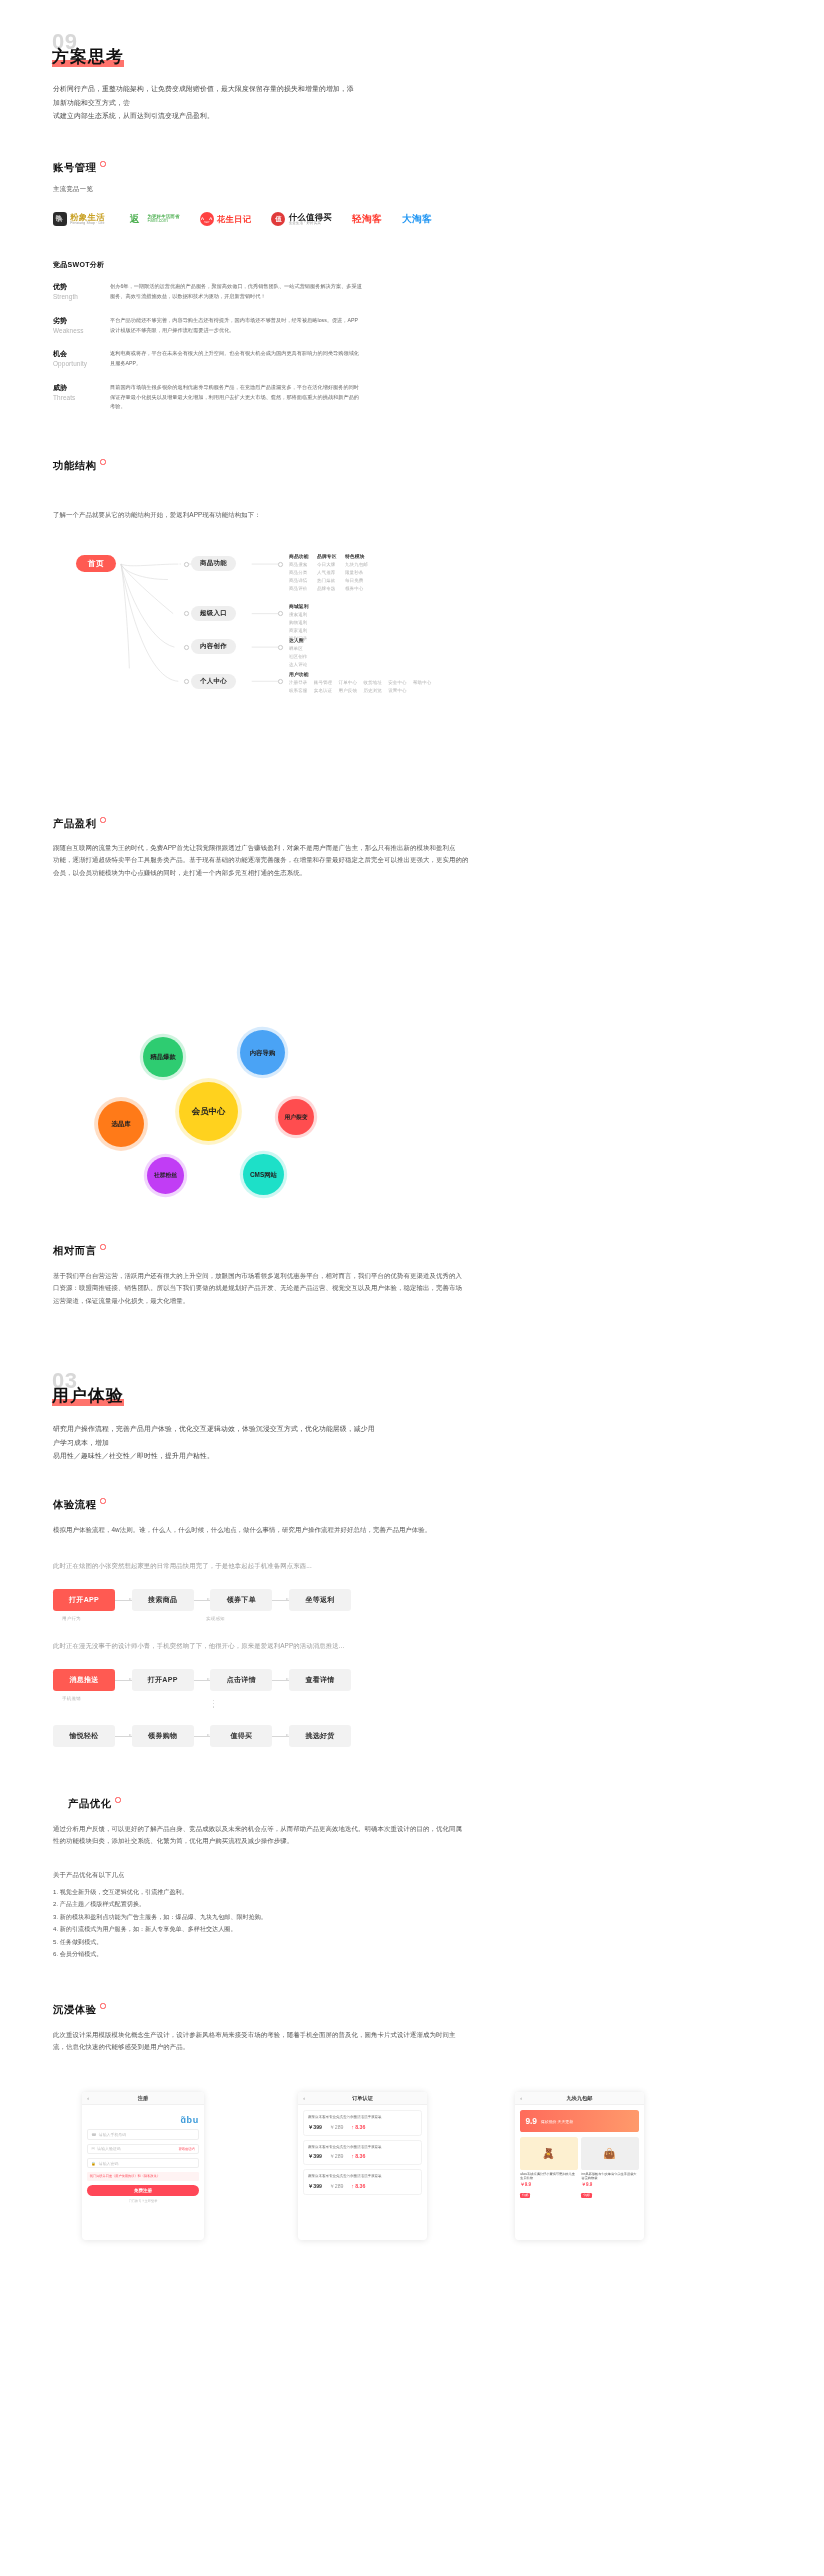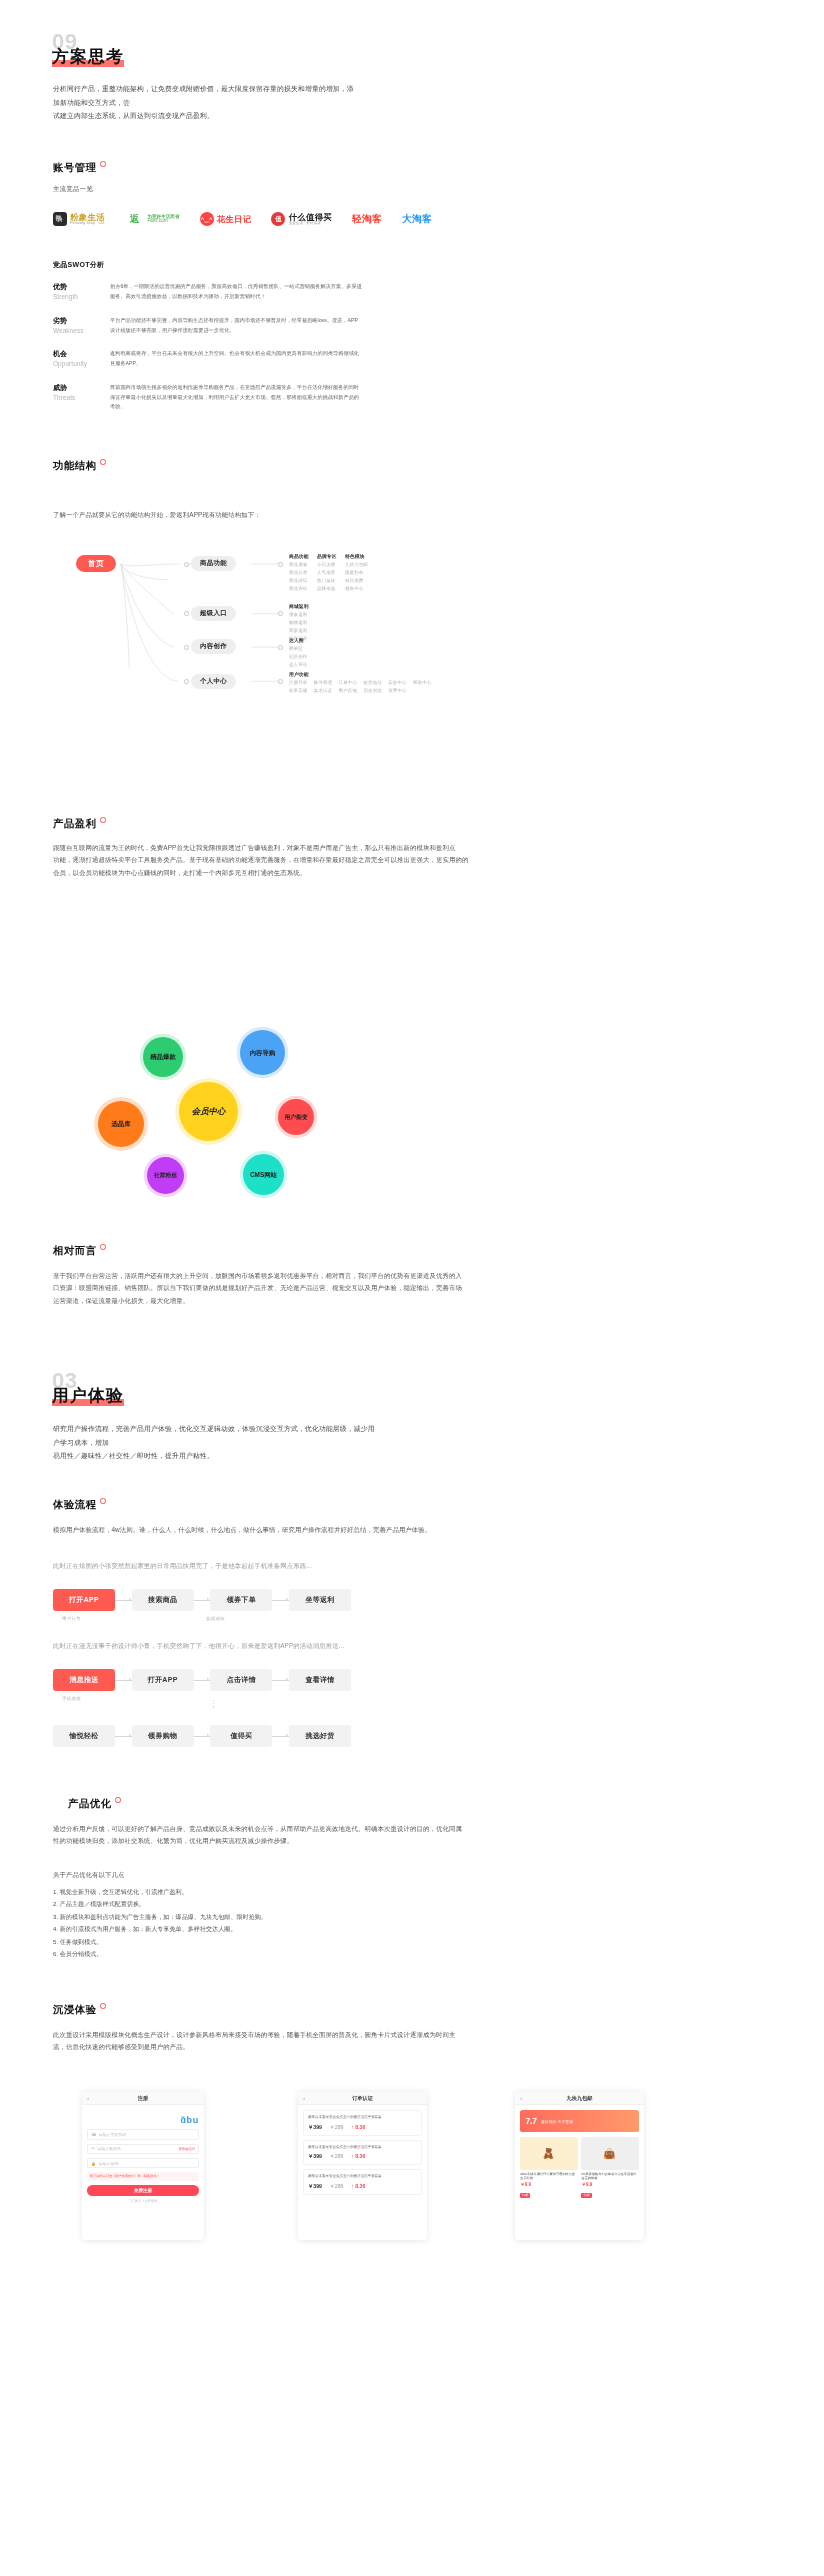--- a/index.html
+++ b/index.html
@@ -371,21 +371,21 @@
     <div>会员，以会员功能模块为中心点赚钱的同时，走打通一个内部多元互相打通的生态系统。</div>
   </div>
 
   <div style="position:absolute; left:0; top:0;">
     <div class="bubble" style="left:143px; top:1037px; width:40px; height:40px; background:#2ecc71; box-shadow:0 0 0 3.2px rgba(46,204,113,.22); font-size:6.4px;">
       <span>精品爆款</span>
     </div>
     <div class="bubble" style="left:240px; top:1030px; width:45px; height:45px; background:#4aa3f5; box-shadow:0 0 0 3.2px rgba(74,163,245,.22); font-size:6.4px;">
       <span>内容导购</span>
     </div>
-    <div class="bubble" style="left:179px; top:1082px; width:59px; height:59px; background:#ffd21e; box-shadow:0 0 0 3.9px rgba(255,210,30,.25); font-size:8.4px;font-style:italic;">
+    <div class="bubble" style="left:179px; top:1082px; width:59px; height:59px; background:#ffd21e; box-shadow:0 0 0 3.9px rgba(255,210,30,.25); font-size:8.4px;">
       <span>会员中心</span>
     </div>
     <div class="bubble" style="left:98px; top:1101px; width:46px; height:46px; background:#ff7a18; box-shadow:0 0 0 3.9px rgba(255,122,24,.25); font-size:6.4px;">
       <span>选品库</span>
     </div>
     <div class="bubble" style="left:278px; top:1099px; width:36px; height:36px; background:#ff4d4f; box-shadow:0 0 0 3.2px rgba(255,77,79,.22); font-size:5.8px;">
       <span>用户裂变</span>
     </div>
     <div class="bubble" style="left:147px; top:1157px; width:37px; height:37px; background:#c13df5; box-shadow:0 0 0 3.2px rgba(193,61,245,.22); font-size:5.8px;">
       <span>社群粉丝</span>
@@ -570,21 +570,21 @@
     </div>
   </div>
 
   <div class="phone" style="left:515px; top:2092px; width:129px; height:148px;">
     <div class="ph-bar">
       <span class="ph-back">‹</span>
       <span class="ph-title">九块九包邮</span>
     </div>
     <div class="ph-body">
       <div style="height:22px; background:linear-gradient(90deg,#ff6b5b,#ff9a6b); border-radius:2.6px; display:flex; align-items:center; padding:0 5.2px; gap:3.9px; margin-bottom:4.5px;">
-        <span style="font-size:8.4px; font-weight:700; color:#fff;">7.7</span>
+        <span style="font-size:8.4px; font-weight:700; color:#fff;">9.9</span>
         <span style="font-size:3.9px; color:#fff;">爆款低价 天天更新</span>
       </div>
       <div class="goods">
         <div class="goods-cell">
           <div class="goods-img" style="background:#fdf0d0;">🧸</div>
           <div class="goods-t">akou毛绒玩偶公仔小黄鸭可爱抱枕儿童生日礼物</div>
           <div class="goods-pr">￥9.9</div>
           <span class="tag-red">包邮</span>
         </div>
         <div class="goods-cell">

